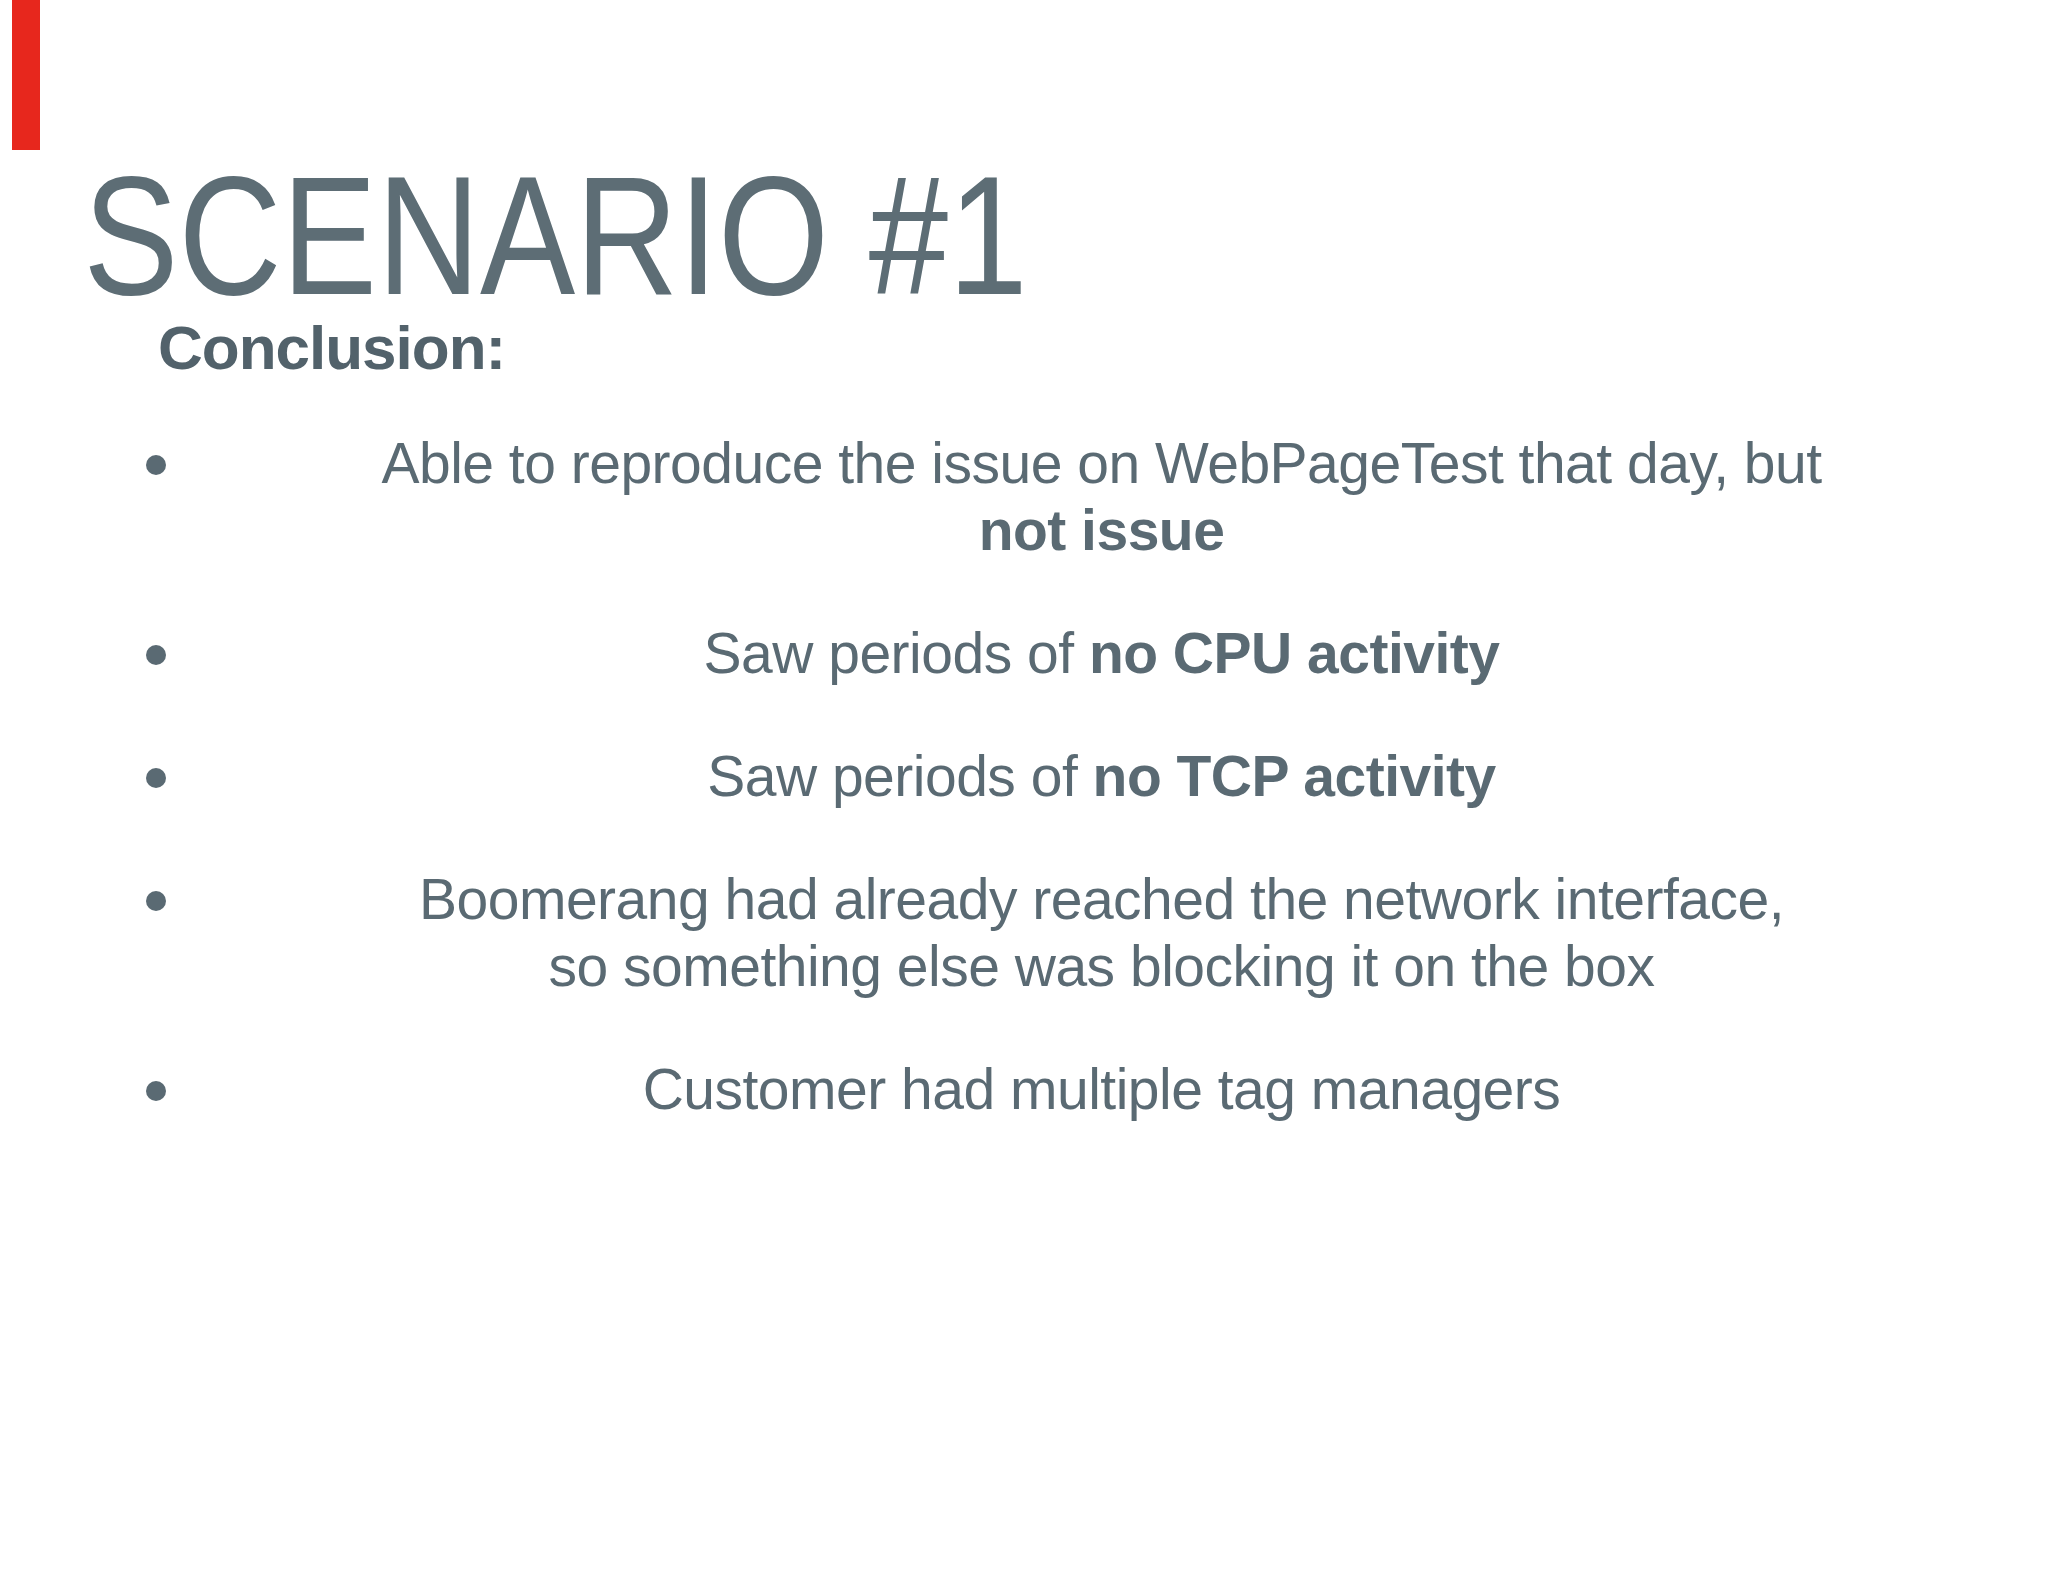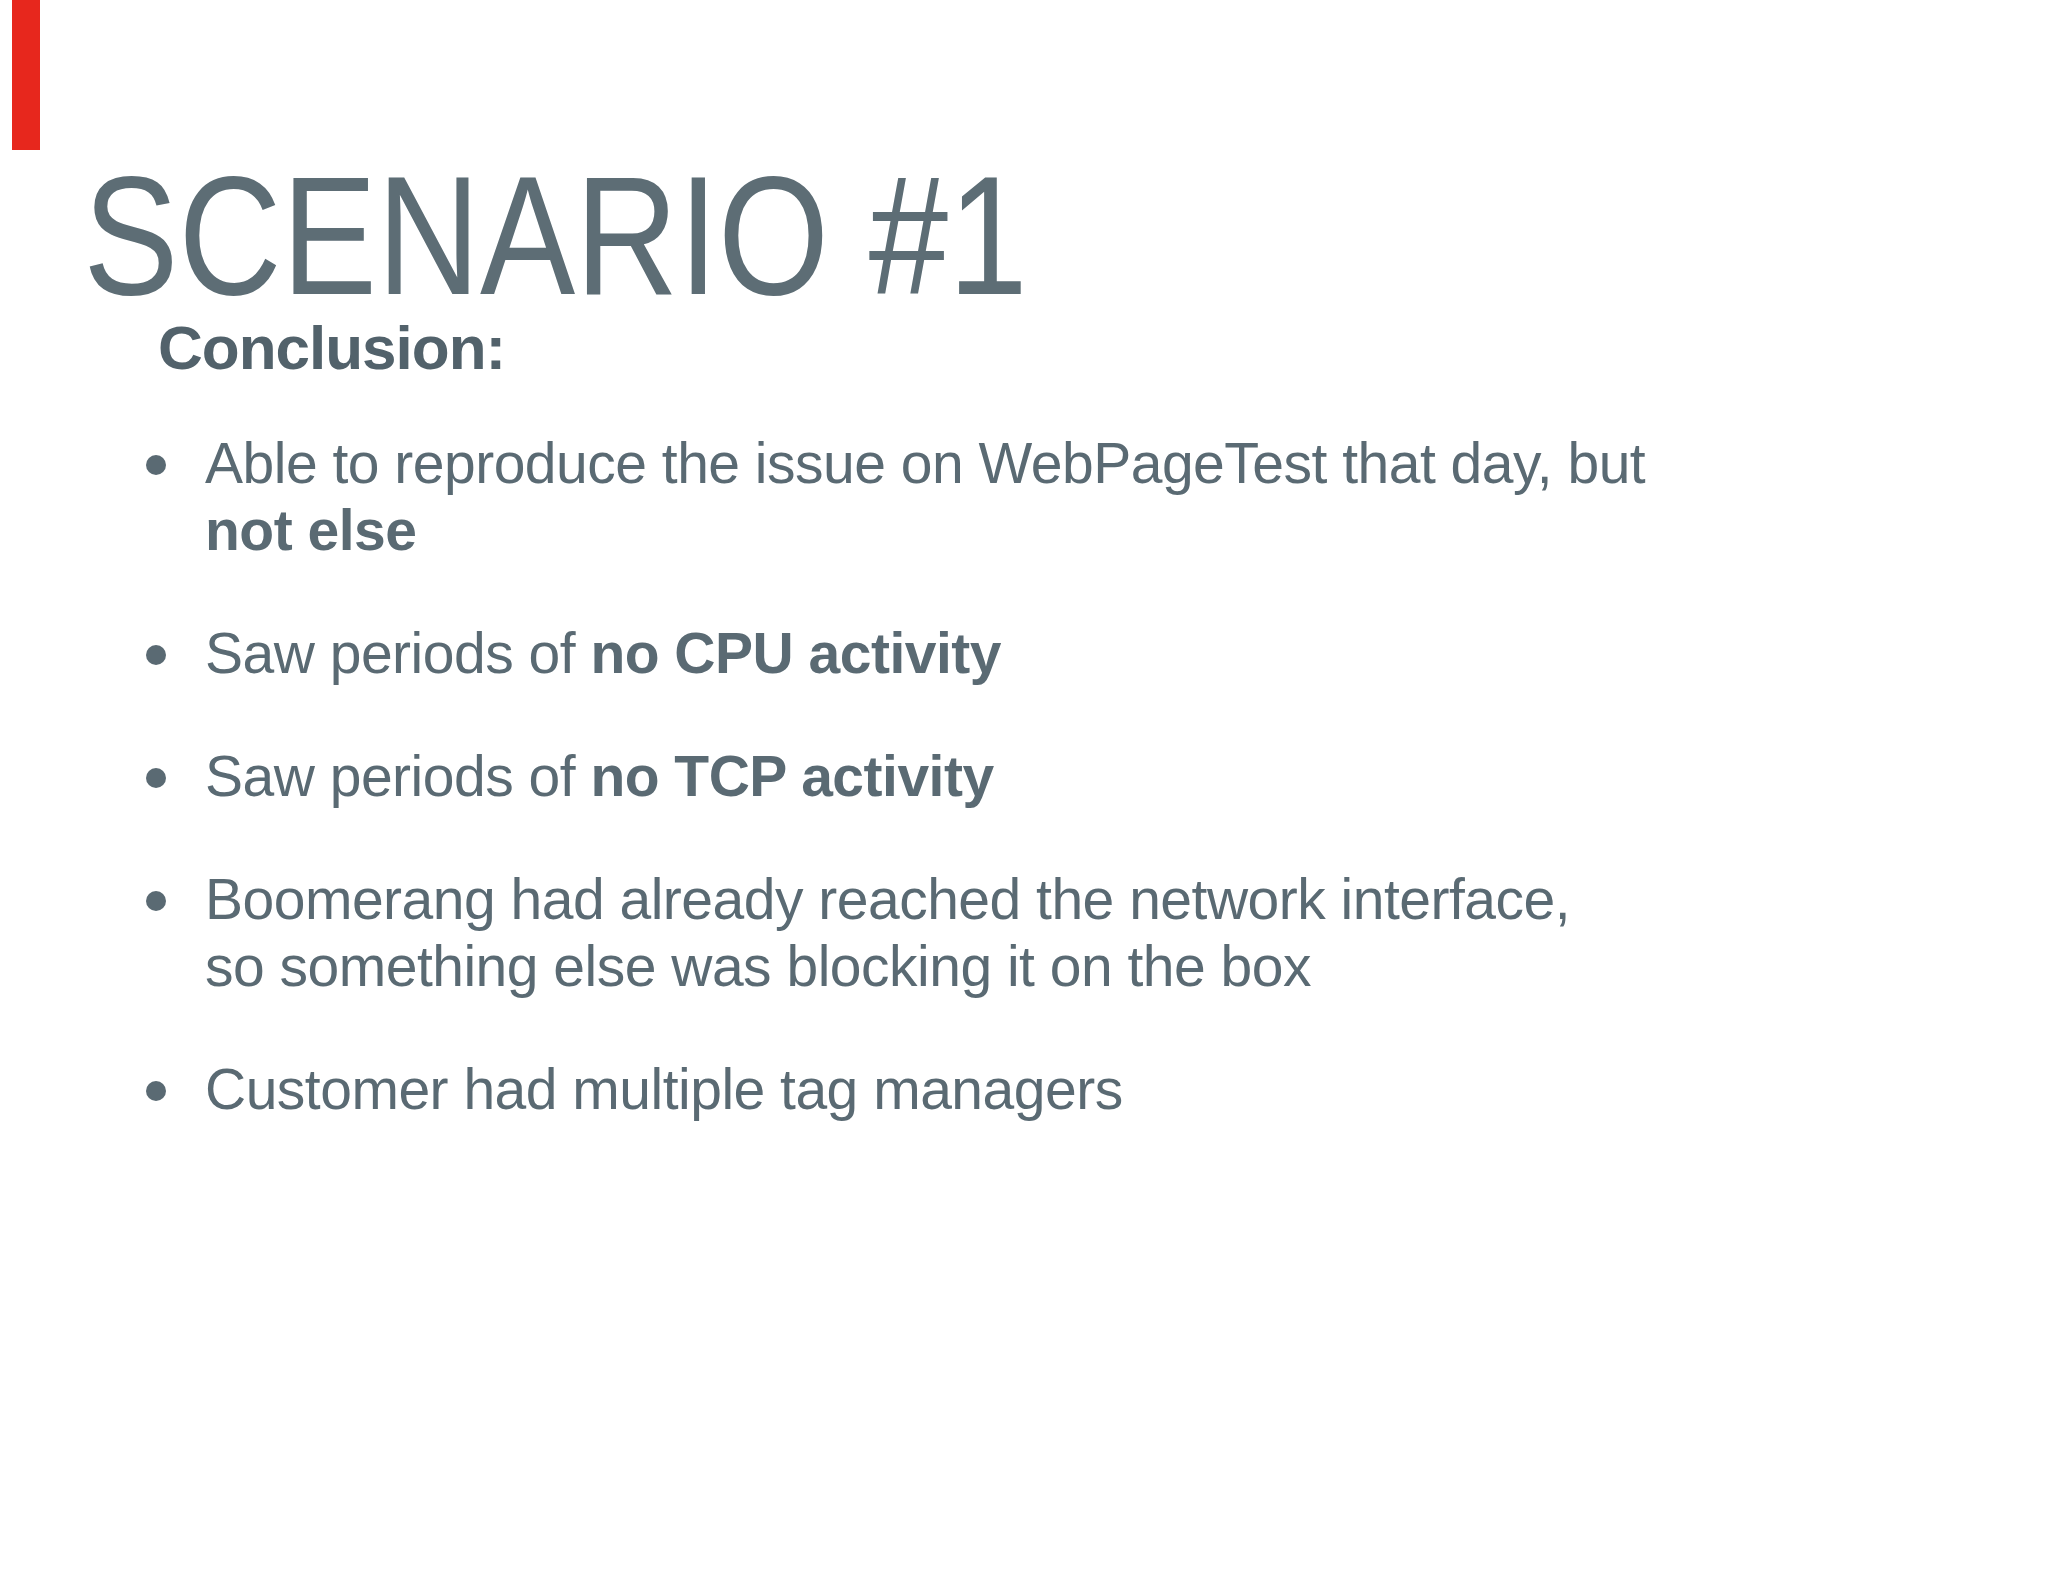--- a/index.html
+++ b/index.html
@@ -73,40 +73,41 @@
     position: absolute;
     left: -59px;
     top: 25px;
     width: 20px;
     height: 20px;
     border-radius: 50%;
     background: var(--text-color, #5a6a73);
   }
   .bullet-line {
     white-space: nowrap;
+    text-align: center;
   }
   .bullet-item strong {
     font-weight: 700;
     letter-spacing: -0.5px;
   }
 </style>
 </head>
 <body>
 
 <div class="slide" style="--bg: #ffffff; --title-color: #5d6d75; --heading-color: #52626b; --text-color: #5a6a73; --marker: #e7271d;">
   <div class="red-mark"></div>
 
   <h1 class="slide-title"><span class="condense">SCENARIO #1</span></h1>
 
   <h2 class="slide-heading">Conclusion:</h2>
 
   <ul class="bullet-list">
       <li class="bullet-item">
         <div class="bullet-line"><span>Able to reproduce the issue on WebPageTest that day, but</span></div>
-        <div class="bullet-line"><strong>not else</strong></div>
+        <div class="bullet-line"><strong>not issue</strong></div>
       </li>
       <li class="bullet-item">
         <div class="bullet-line"><span>Saw periods of </span><strong>no CPU activity</strong></div>
       </li>
       <li class="bullet-item">
         <div class="bullet-line"><span>Saw periods of </span><strong>no TCP activity</strong></div>
       </li>
       <li class="bullet-item">
         <div class="bullet-line"><span>Boomerang had already reached the network interface,</span></div>
         <div class="bullet-line"><span>so something else was blocking it on the box</span></div>

